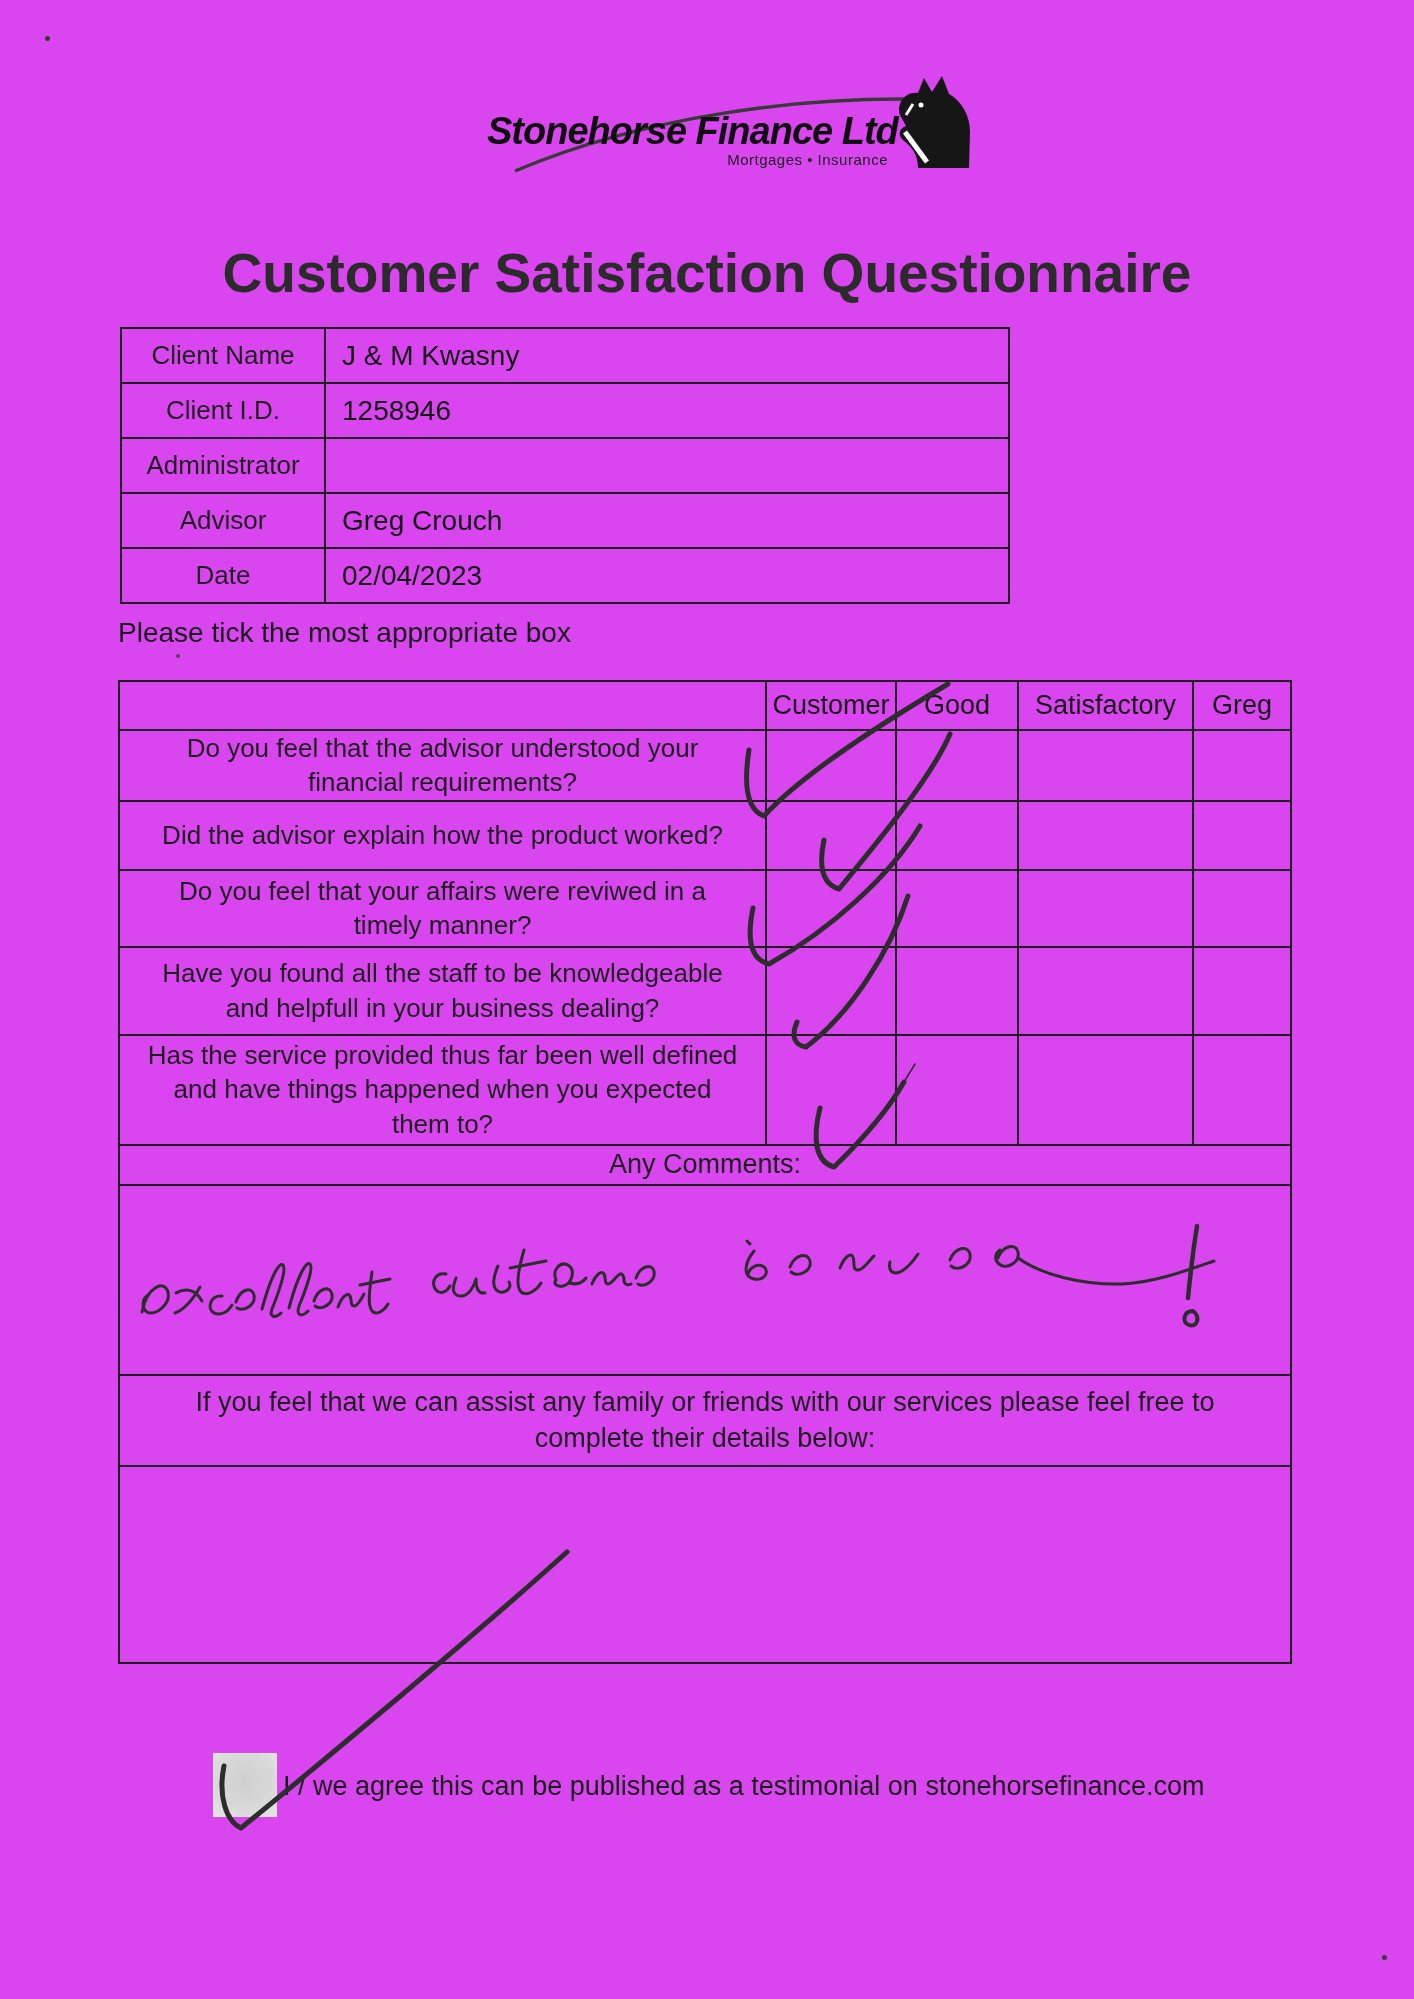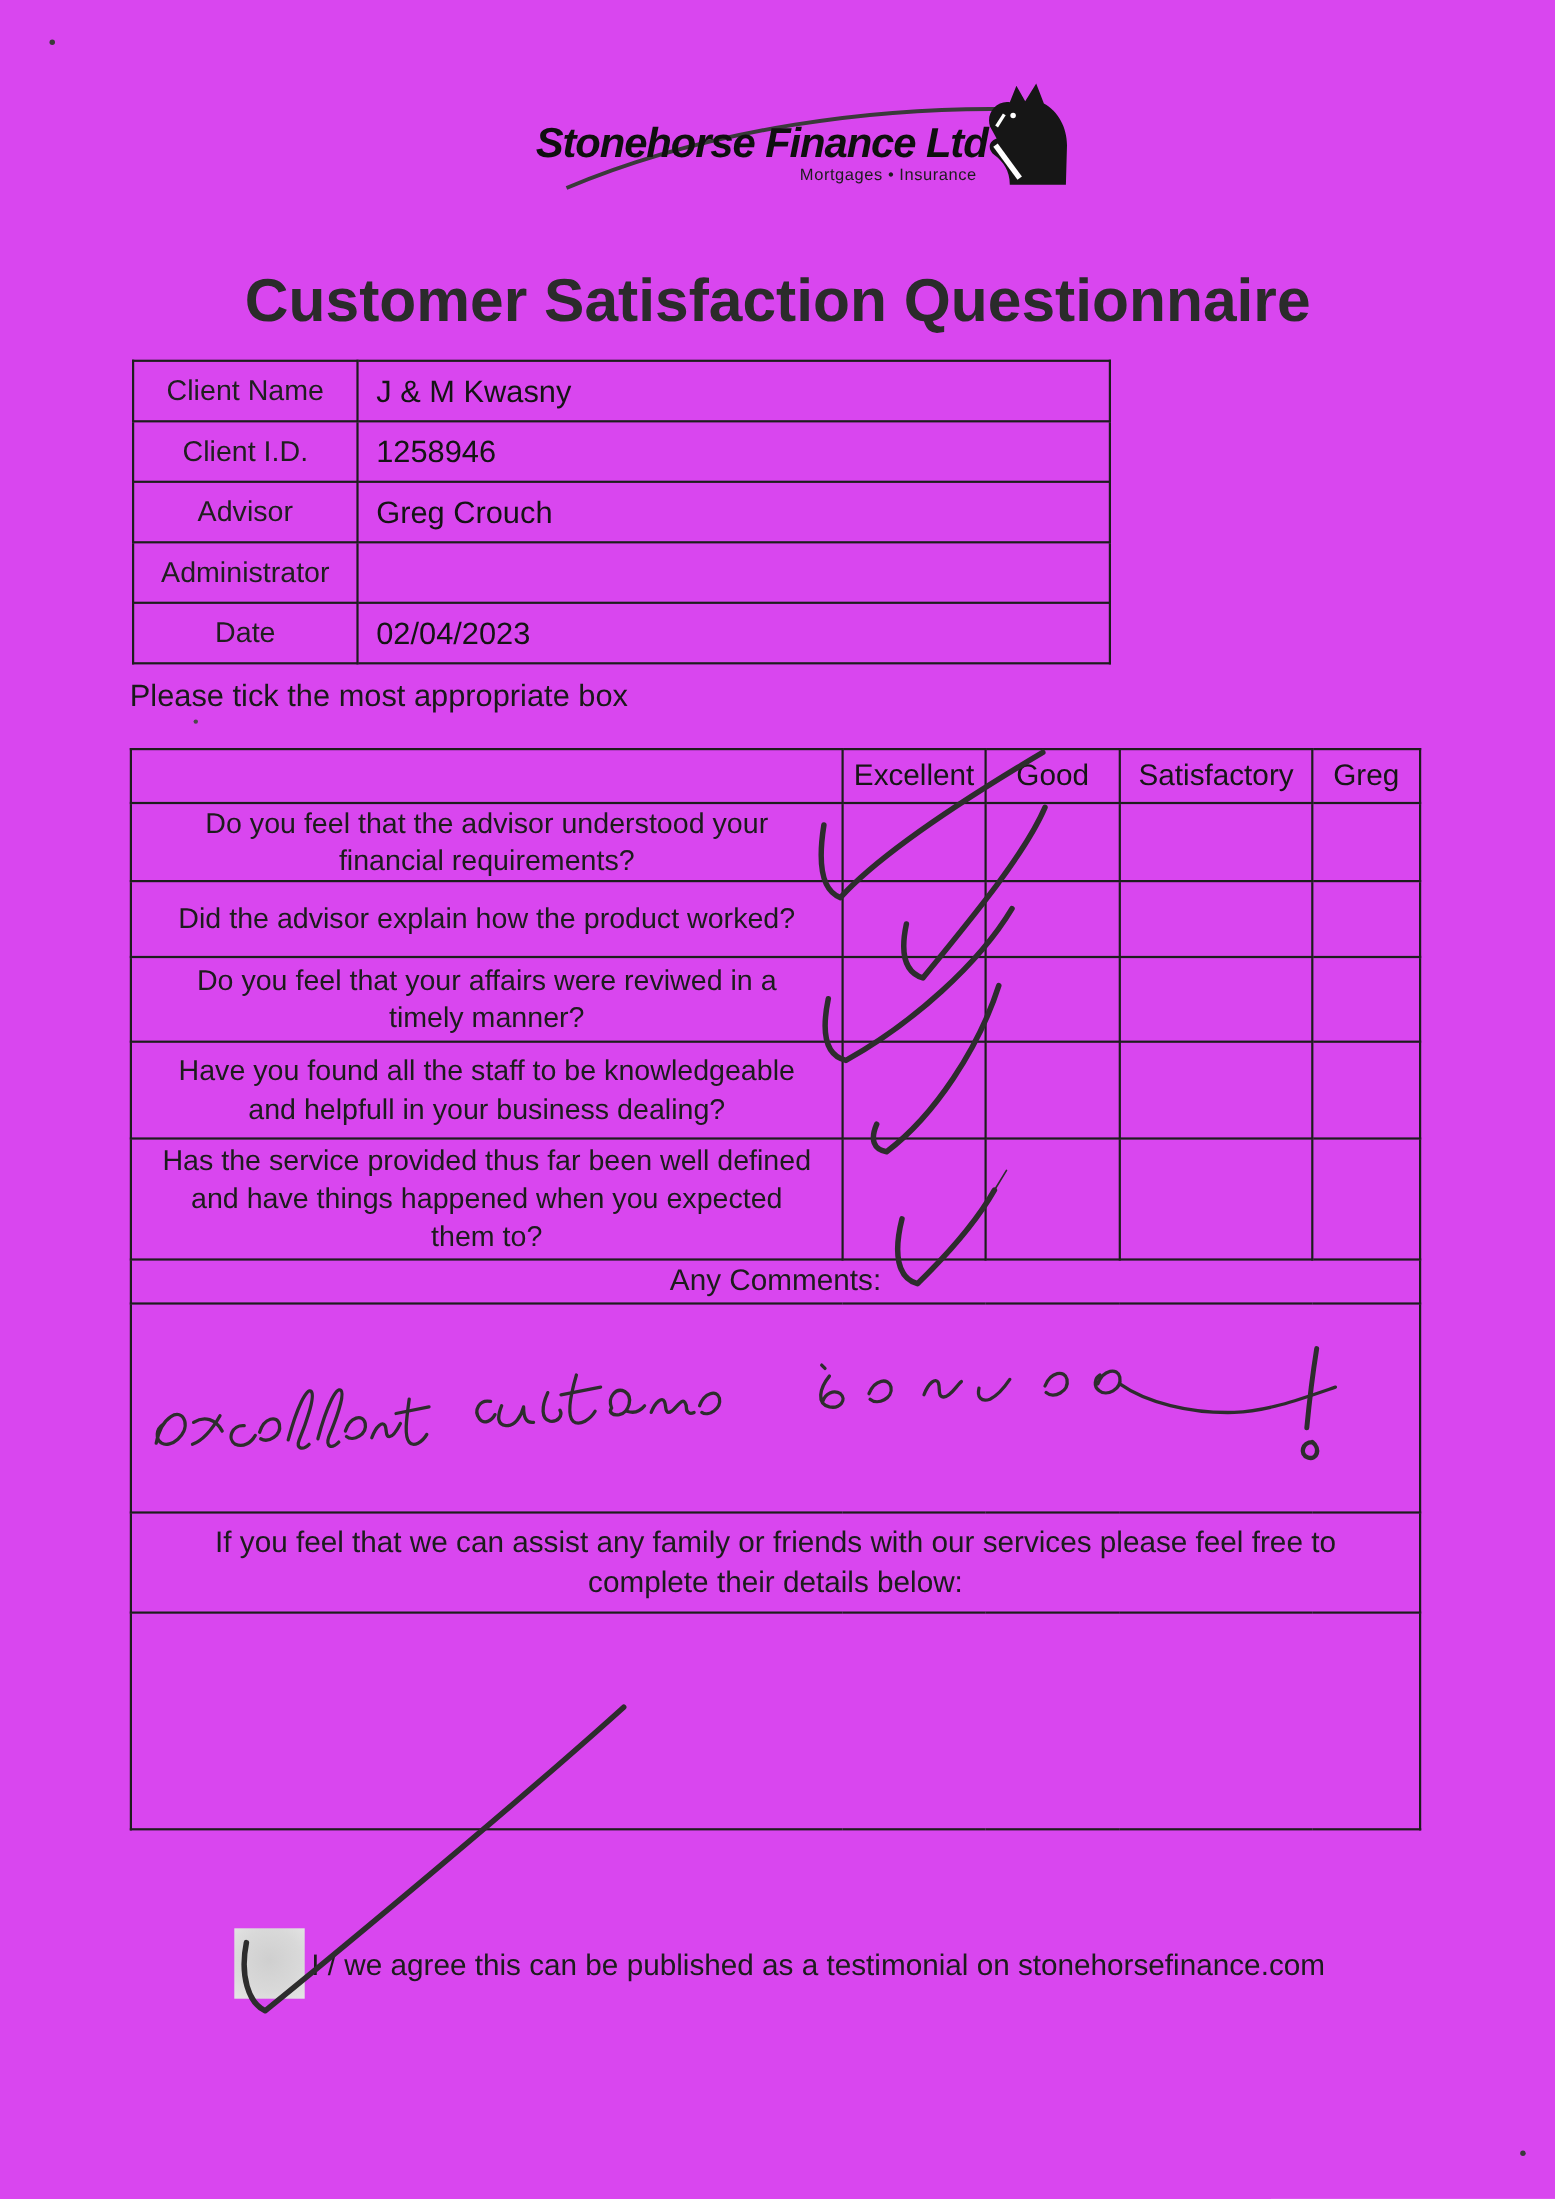--- a/index.html
+++ b/index.html
@@ -105,26 +105,26 @@
     <tbody>
         <tr>
       <td class="c-label">Client Name</td>
       <td class="c-value">J &amp; M Kwasny</td>
     </tr>
     <tr>
       <td class="c-label">Client I.D.</td>
       <td class="c-value">1258946</td>
     </tr>
     <tr>
+      <td class="c-label">Administrator</td>
+      <td class="c-value"></td>
+    </tr>
+    <tr>
       <td class="c-label">Advisor</td>
       <td class="c-value">Greg Crouch</td>
-    </tr>
-    <tr>
-      <td class="c-label">Administrator</td>
-      <td class="c-value"></td>
     </tr>
     <tr>
       <td class="c-label">Date</td>
       <td class="c-value">02/04/2023</td>
     </tr>
   </tbody>
     </table>
 
   <div class="tick-heading">Please tick the most appropriate box</div>
 
@@ -132,21 +132,21 @@
     <colgroup>
       <col style="width:647px">
         <col style="width:130px">
         <col style="width:122px">
         <col style="width:175px">
         <col style="width:98px">
     </colgroup>
     <tbody>
         <tr class="r-hdr">
       <td></td>
-      <td class="hdr">Excellent</td>
+      <td class="hdr">Customer</td>
       <td class="hdr">Good</td>
       <td class="hdr">Satisfactory</td>
       <td class="hdr">Greg</td>
     </tr>
     <tr class="r-q1">
       <td class="q-cell">
             <div class="inner">Do you feel that the advisor understood your financial requirements?</div>
           </td>
       <td class="rate"></td>
       <td class="rate"></td>

